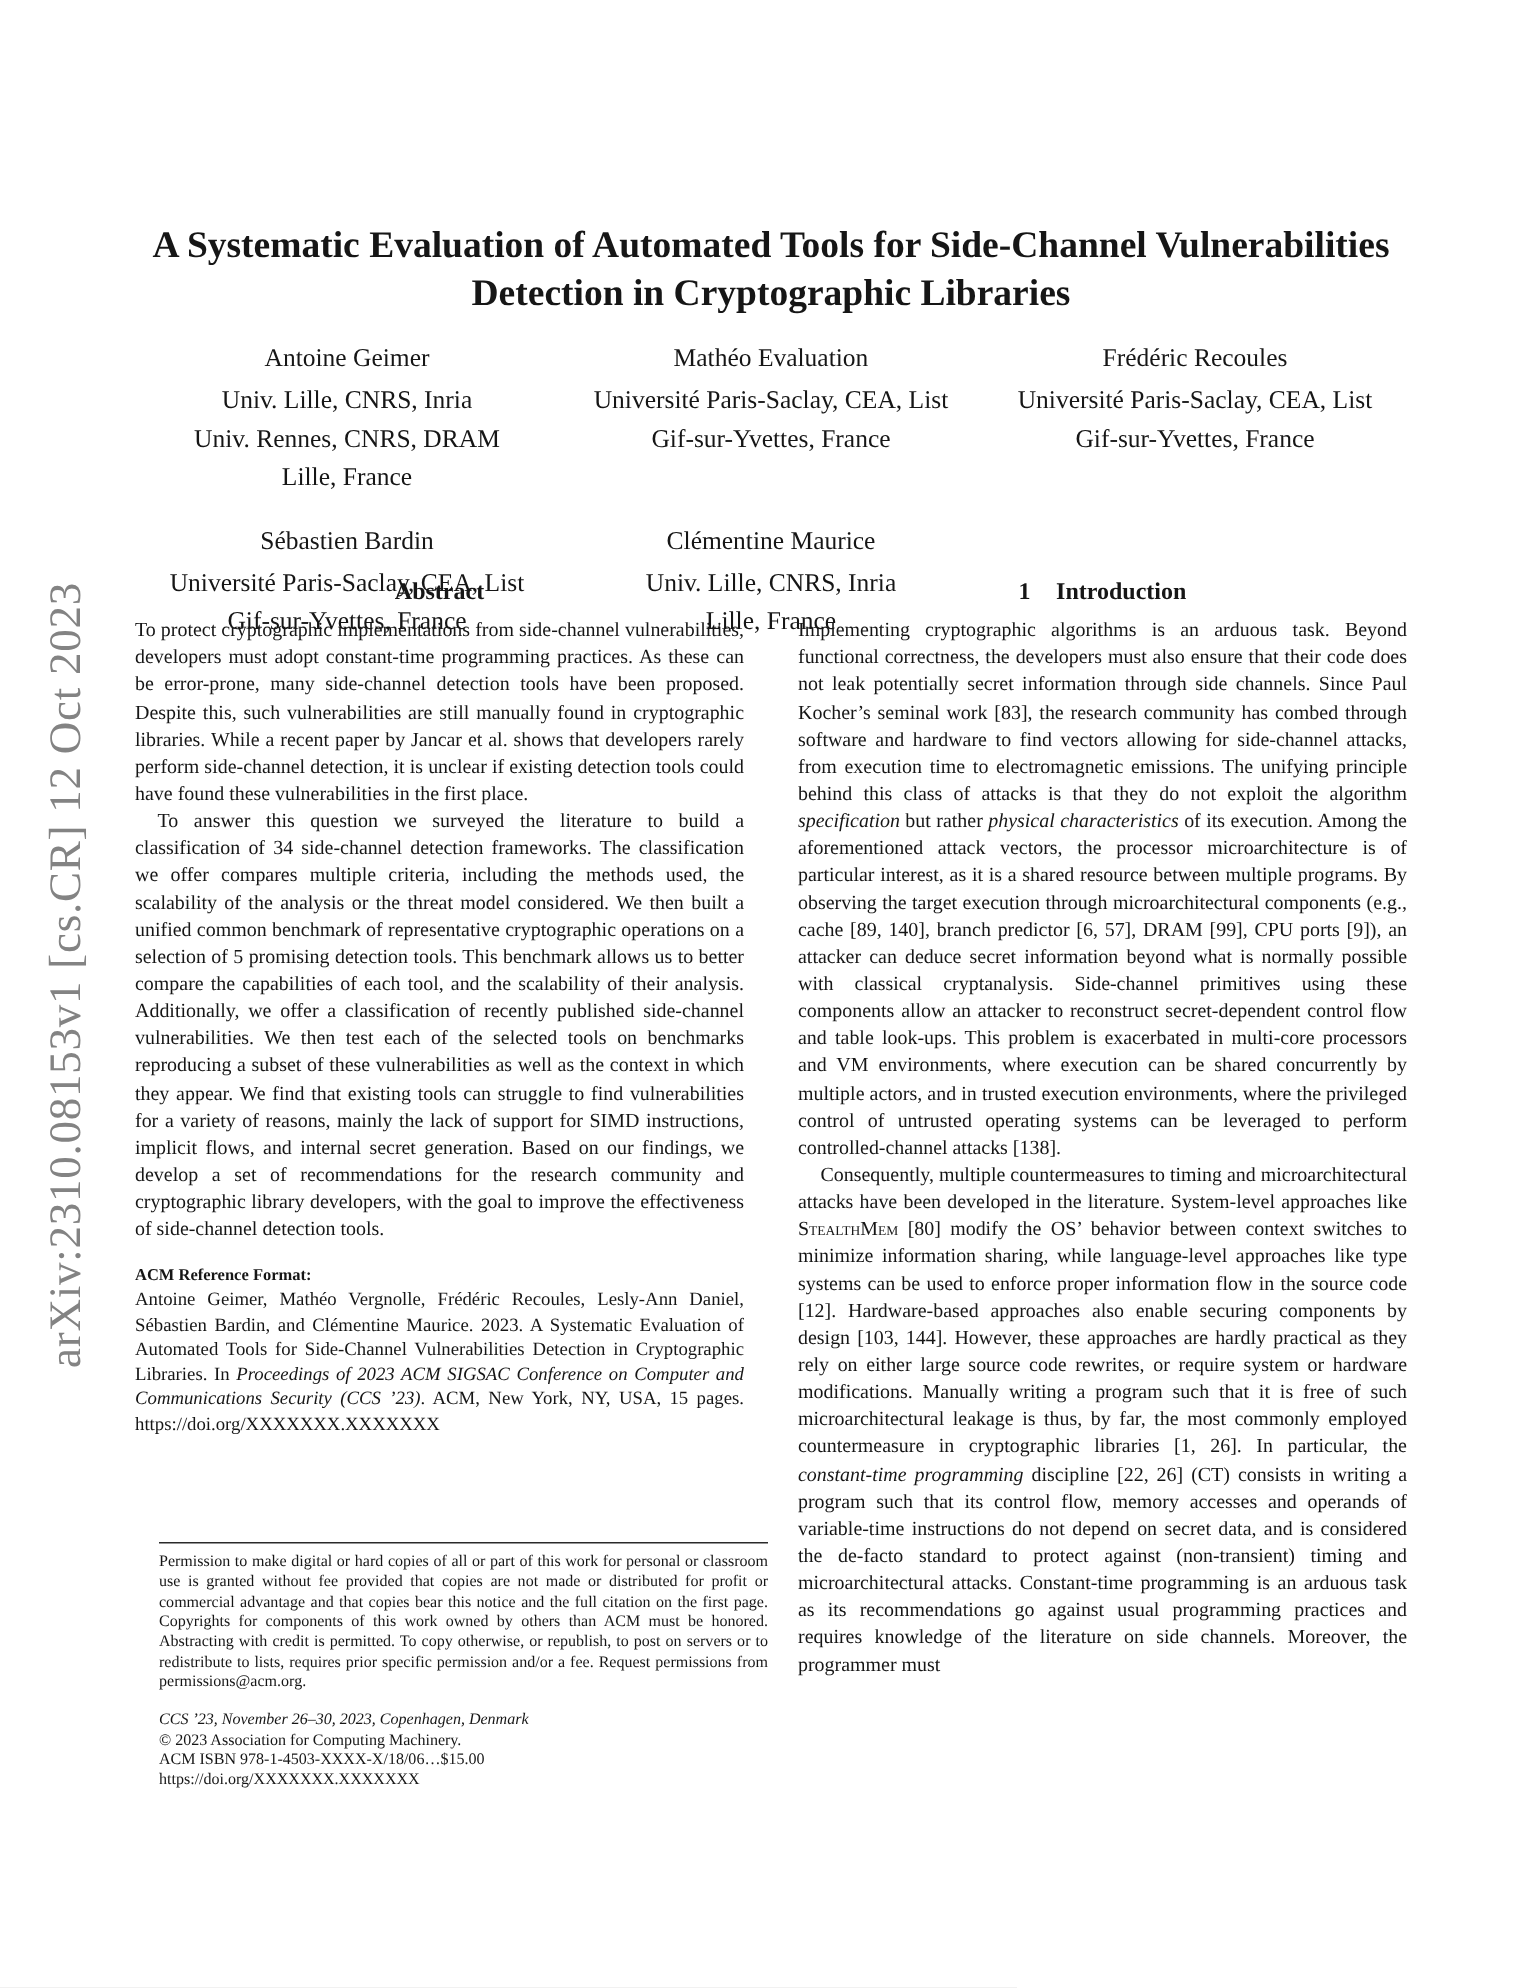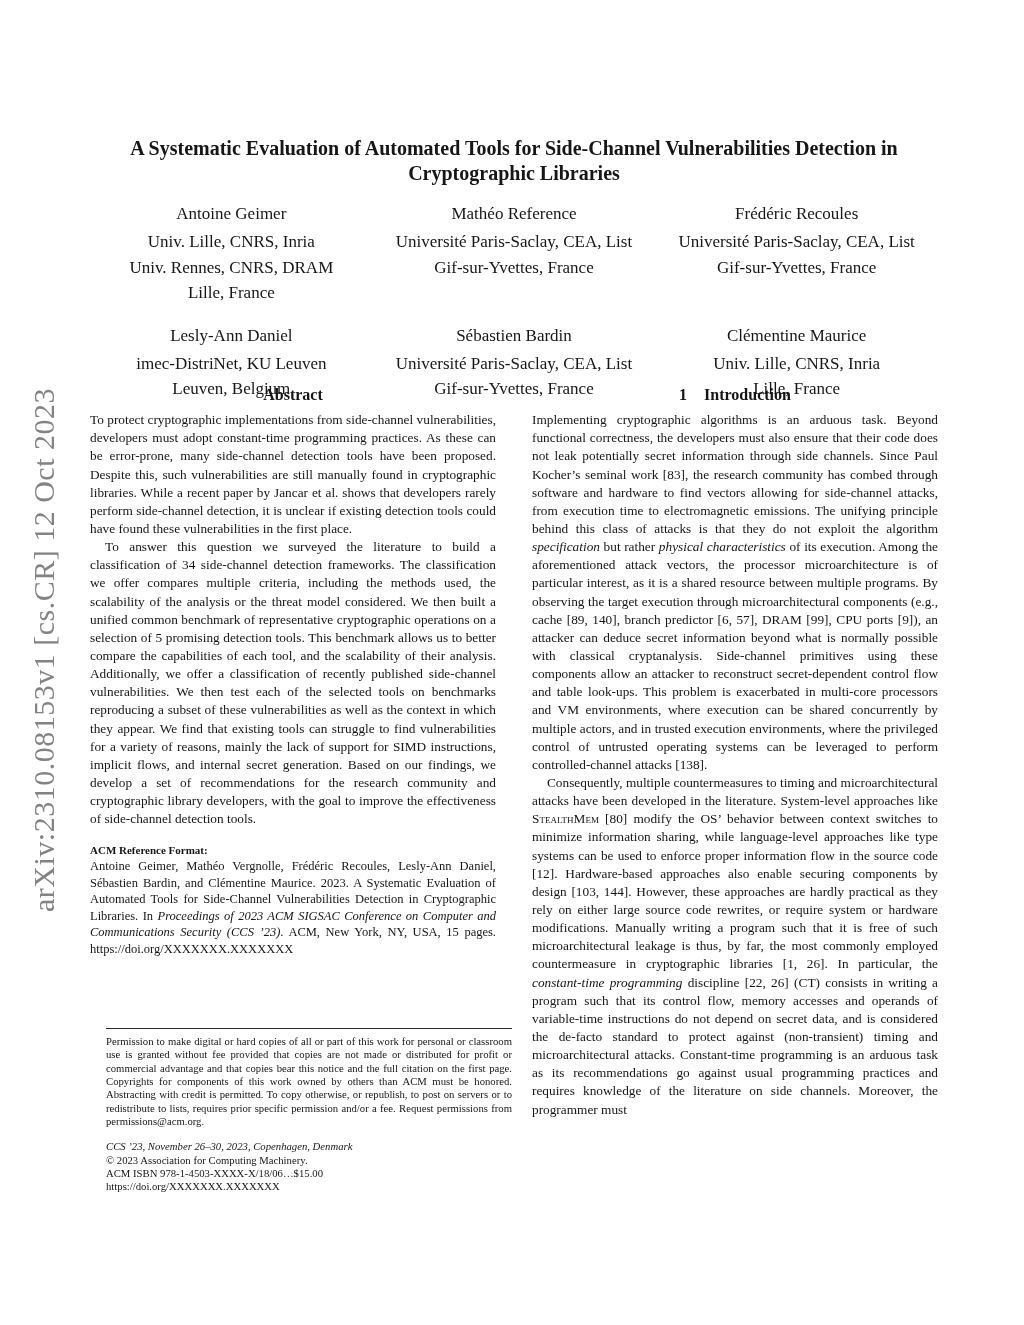--- a/index.html
+++ b/index.html
@@ -22,25 +22,25 @@
     color:#838383;
     letter-spacing:0.5px;
   }
   
   .header{
     position:absolute;
     top:136px;left:90px;width:848px;
     text-align:center;
   }
   .paper-title{
-    font-size:20px;
+    font-size:25px;
     font-weight:bold;
     line-height:1.26;
     max-width:880px;
-    margin:0 auto;
+    margin:12px auto;
   }
   .authors{
     margin-top:18px;
     display:grid;
     grid-template-columns:1fr 1fr 1fr;
     row-gap:20px;
   }
   .author{}
   .author .name{font-size:17px;margin-bottom:5px;}
   .author .aff{font-size:17px;line-height:1.5;}
@@ -100,38 +100,31 @@
     <div class="authors">
       <div class="author">
         <div class="name">Antoine Geimer</div>
         <div class="aff">
           <div>Univ. Lille, CNRS, Inria</div>
           <div>Univ. Rennes, CNRS, DRAM</div>
           <div>Lille, France</div>
         </div>
       </div>
       <div class="author">
-        <div class="name">Mathéo Reference</div>
+        <div class="name">Mathéo Evaluation</div>
         <div class="aff">
           <div>Université Paris-Saclay, CEA, List</div>
           <div>Gif-sur-Yvettes, France</div>
         </div>
       </div>
       <div class="author">
         <div class="name">Frédéric Recoules</div>
         <div class="aff">
           <div>Université Paris-Saclay, CEA, List</div>
           <div>Gif-sur-Yvettes, France</div>
-        </div>
-      </div>
-      <div class="author">
-        <div class="name">Lesly-Ann Daniel</div>
-        <div class="aff">
-          <div>imec-DistriNet, KU Leuven</div>
-          <div>Leuven, Belgium</div>
         </div>
       </div>
       <div class="author">
         <div class="name">Sébastien Bardin</div>
         <div class="aff">
           <div>Université Paris-Saclay, CEA, List</div>
           <div>Gif-sur-Yvettes, France</div>
         </div>
       </div>
       <div class="author">

